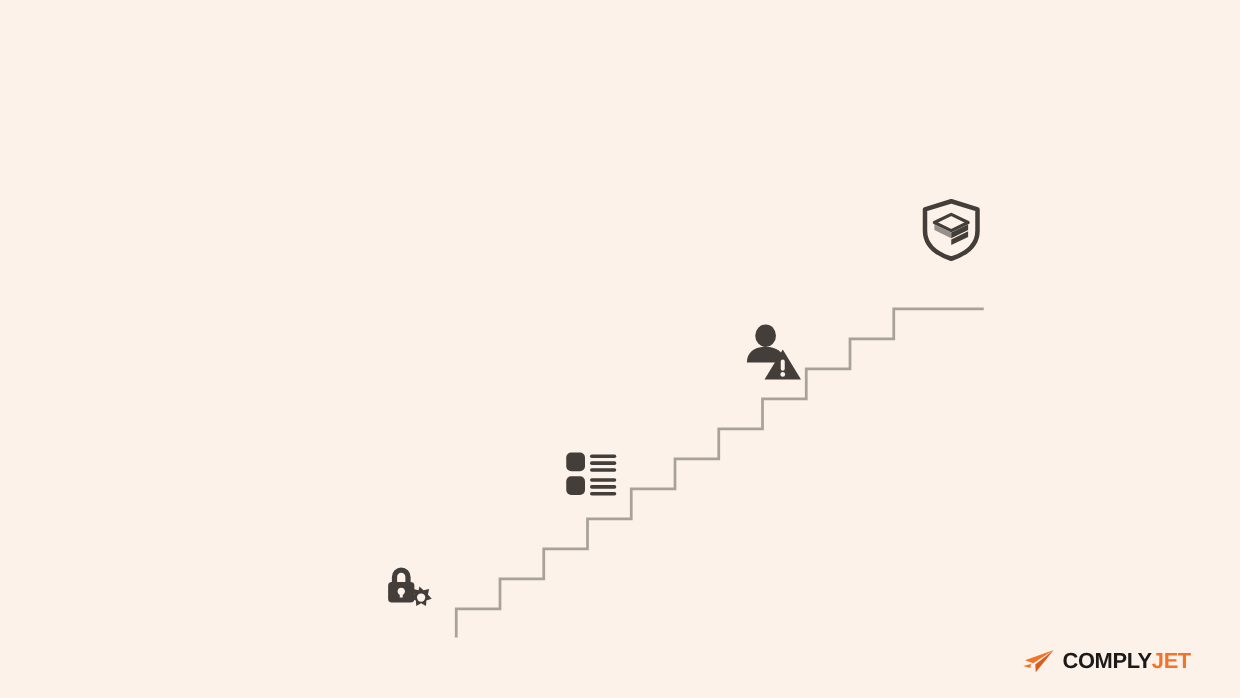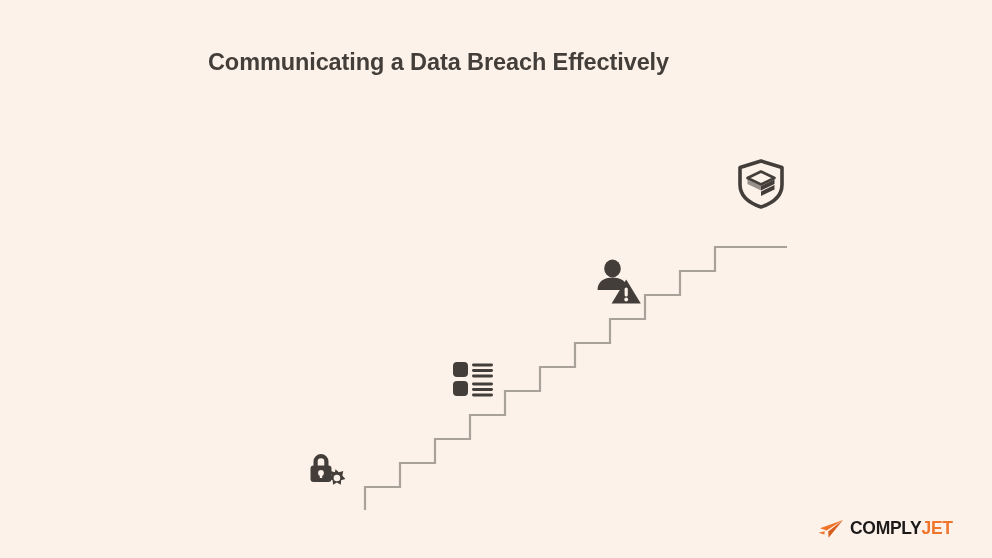--- a/index.html
+++ b/index.html
@@ -51,21 +51,20 @@
     line-height:1;
   }
   #logo-text .comply { color:#1C1A19; }
   #logo-text .jet { color:#F0742A; }
 </style>
 </head>
 <body>
 
 <div id="slide">
 
-  <div id="title">Communicating a Data Breach Effectively</div>
 
   <svg class="stair-svg" viewBox="0 0 992 558" xmlns="http://www.w3.org/2000/svg">
     <polyline points="365,510 365,487 400,487 400,463 435,463 435,439 470,439 470,415 505,415 505,391 540,391 540,367 575,367 575,343 610,343 610,319 645,319 645,295 680,295 680,271 715,271 715,247 787,247" fill="none" stroke="#A8A29B" stroke-width="2.2" stroke-linejoin="miter" stroke-linecap="butt"></polyline>
   </svg>
 
   <div class="step-group" id="ms0">
 
     <svg class="step-icon" viewBox="0 0 52 52" xmlns="http://www.w3.org/2000/svg">
       <g fill="#433E39">
 

